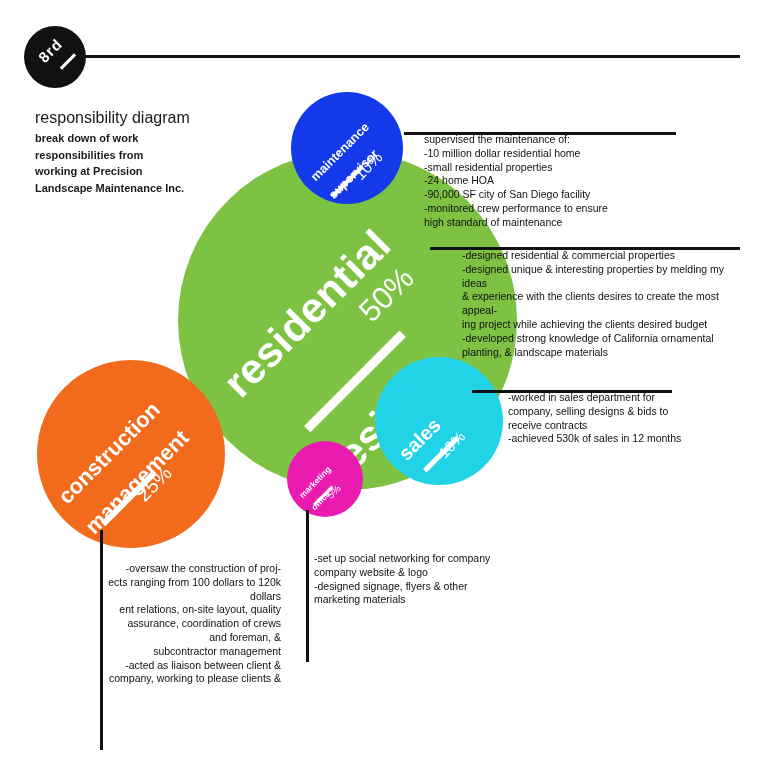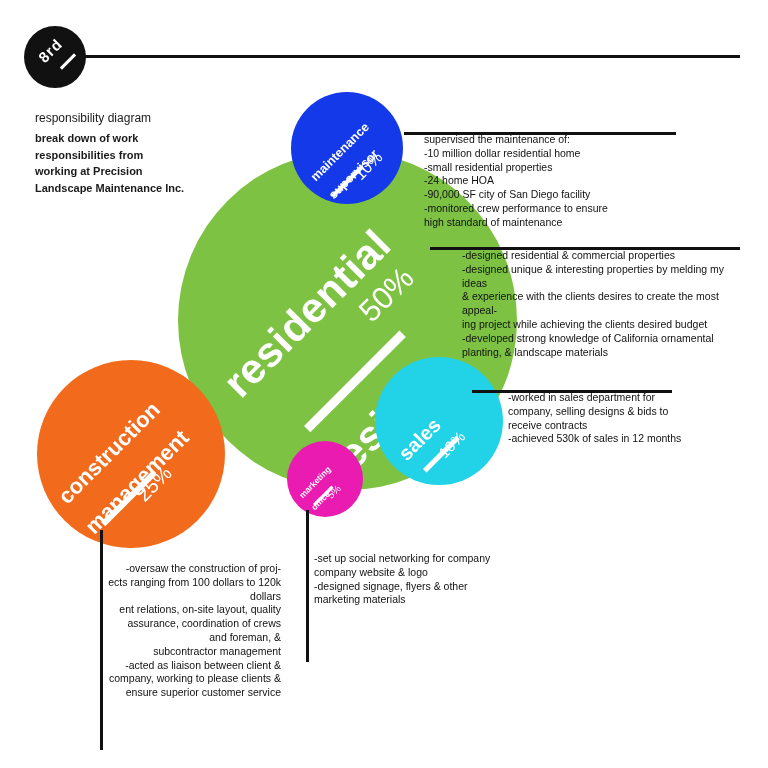--- a/index.html
+++ b/index.html
@@ -56,21 +56,21 @@
   }
 
   
   .title-block {
     position: absolute;
     left: 35px;
     top: 108px;
     width: 240px;
   }
   .title-block .title {
-    font-size: 12px;
+    font-size: 16px;
     line-height: 20px;
     margin-bottom: 2px;
   }
   .title-block .sub {
     font-size: 11px;
     line-height: 16.5px;
     font-weight: bold;
   }
 
   
@@ -354,21 +354,20 @@
   <div class="note" id="note-constr">
     <div class="line">-oversaw the construction of proj-</div>
     <div class="line">ects ranging from 100 dollars to 120k</div>
     <div class="line">dollars</div>
     <div class="line">ent relations, on-site layout, quality</div>
     <div class="line">assurance, coordination of crews</div>
     <div class="line">and foreman, &amp;</div>
     <div class="line">subcontractor management</div>
     <div class="line">-acted as liaison between client &amp;</div>
     <div class="line">company, working to please clients &amp;</div>
-    <div class="line">ensure superior customer service</div>
   </div>
 
   <div class="note" id="note-mkt">
     <div class="line">-set up social networking for company</div>
     <div class="line">company website &amp; logo</div>
     <div class="line">-designed signage, flyers &amp; other</div>
     <div class="line">marketing materials</div>
   </div>
 
 </div>

